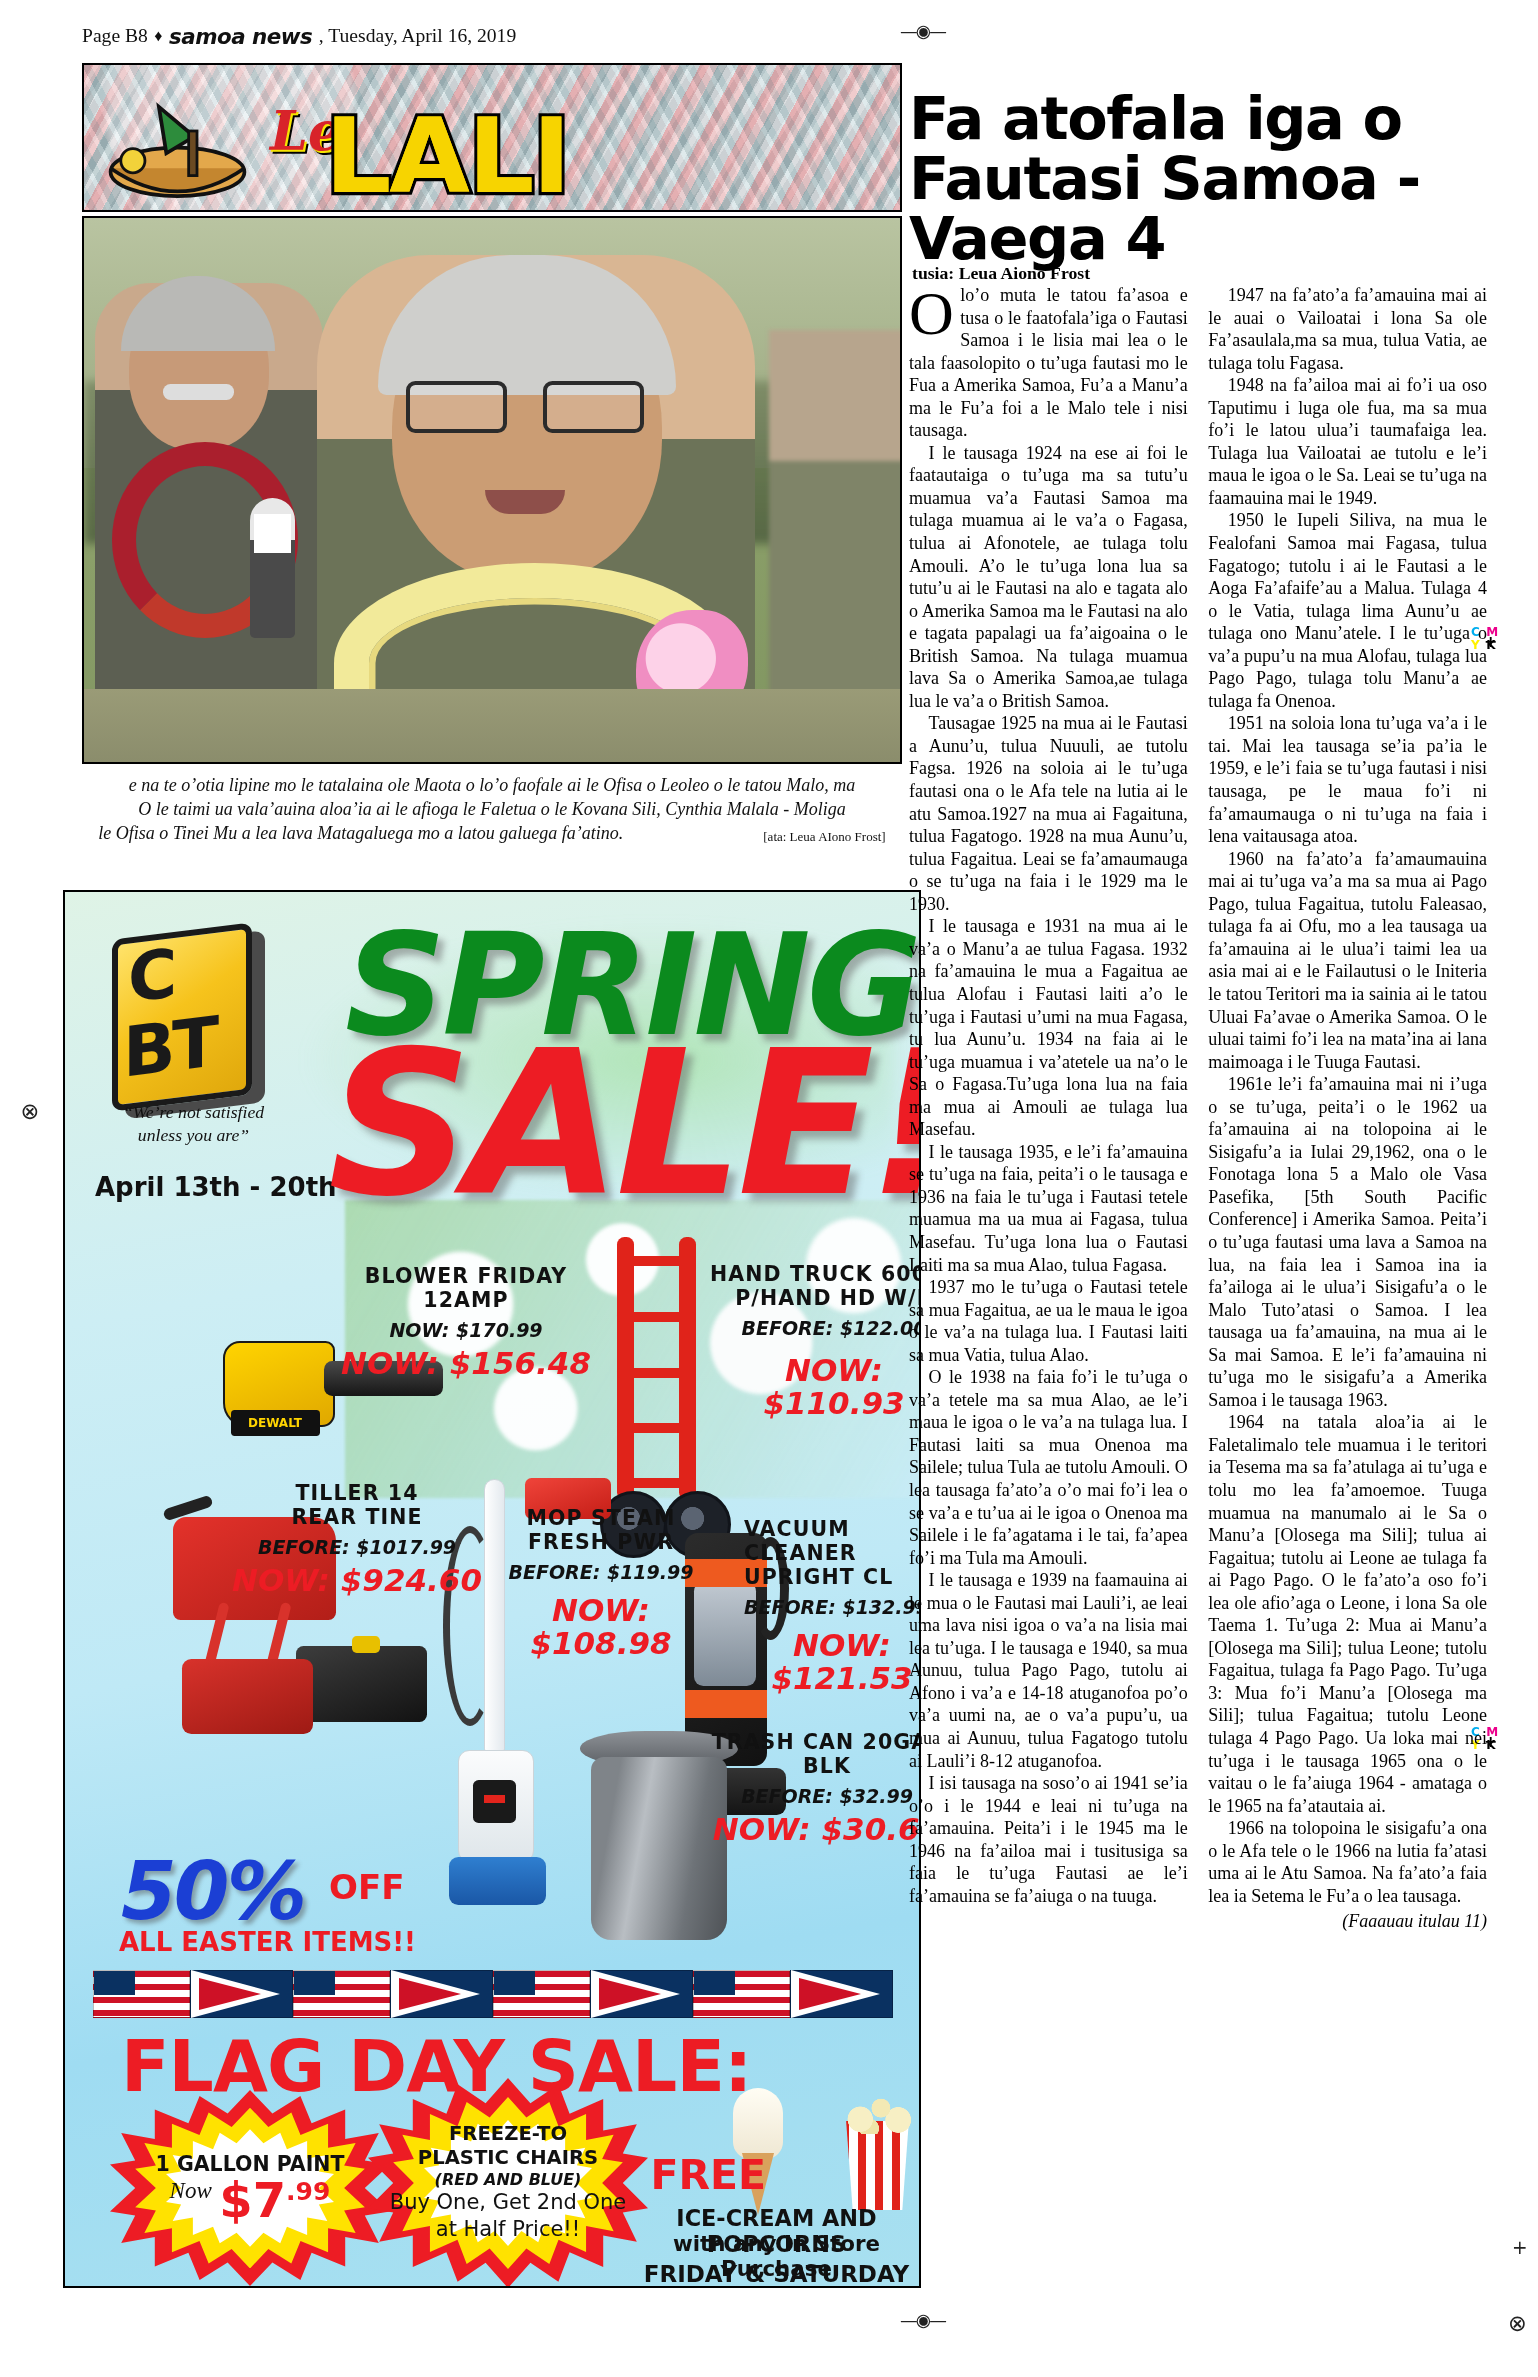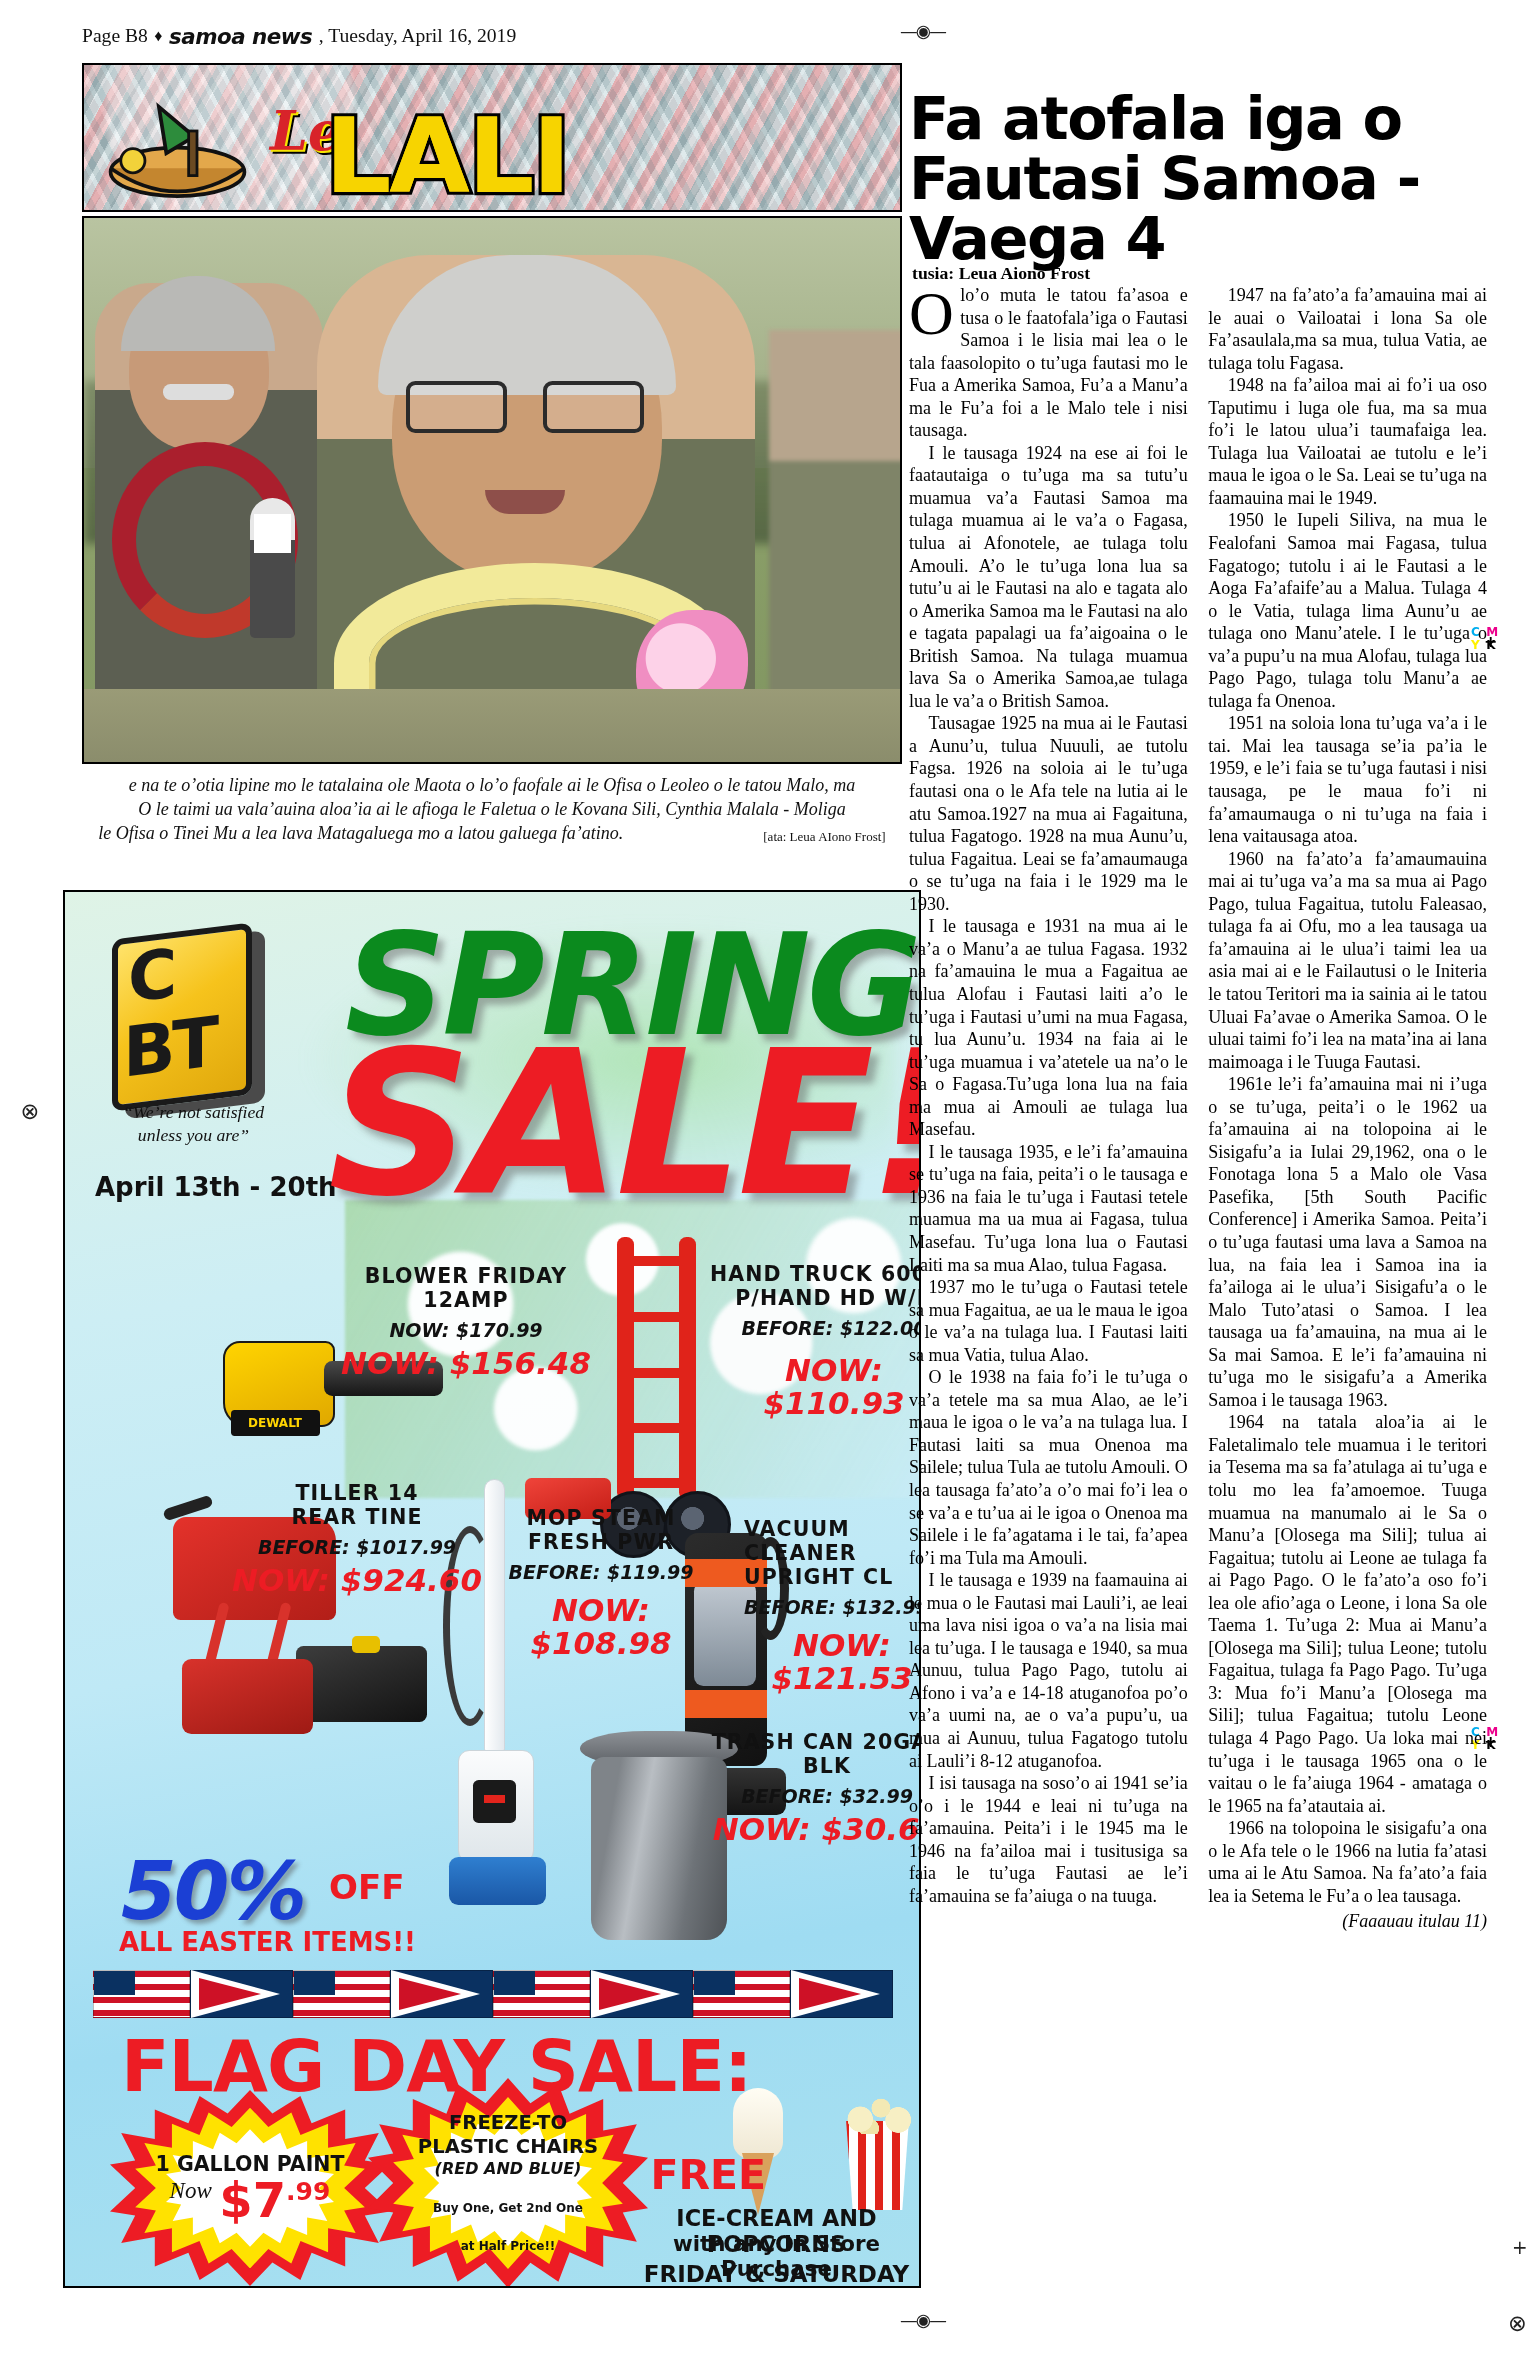--- a/index.html
+++ b/index.html
@@ -334,21 +334,21 @@
 
   .burst-paint { left:45px; top:1198px; width:280px; height:196px; }
   .burst-paint .t1 { font-weight:700; font-size:20.5px; }
   .burst-paint .t2 { font-family:"Liberation Serif",serif; font-style:italic; font-size:23px; margin-top:1.9px; }
   .burst-paint .pr { font-weight:700; font-size:48px; color:#ED1C24; line-height:1; }
   .burst-paint .pr sup { font-size:25px; }
 
   .burst-chairs { left:303px; top:1186px; width:280px; height:210px; }
   .burst-chairs .c1 { font-weight:700; font-size:19.6px; line-height:1.22; }
   .burst-chairs .c2 { font-weight:700; font-style:italic; font-size:16px; }
-  .burst-chairs .c3 { font-weight:700; font-size:12px; line-height:1.3;margin-top:23px; }
+  .burst-chairs .c3 { font-weight:400; font-size:21px; line-height:1.3; }
 
   .freeblock { position:absolute; left:578px; top:1203px; width:280px; text-align:center;
     font-family:"DejaVu Sans", sans-serif; color:#111; }
   .freeblock .free { position:absolute; left:7.5px; top:56px; font-weight:700; font-size:41px; color:#ED1C24; }
   .freeblock .l1 { position:absolute; left:-20.5px; top:110px; width:308px; font-weight:700; font-size:22.4px; }
   .freeblock .l2 { position:absolute; left:-20.5px; top:136px; width:308px; font-weight:700; font-size:21.4px; }
   .freeblock .l3 { position:absolute; left:-20.5px; top:166px; width:308px; font-weight:700; font-size:23px; }
 
   .ic { position:absolute; left:82px; top:-7.5px; width:65px; height:131px; }
   .ic .swirl { position:absolute; left:7.5px; top:0; width:50px; height:71px;

